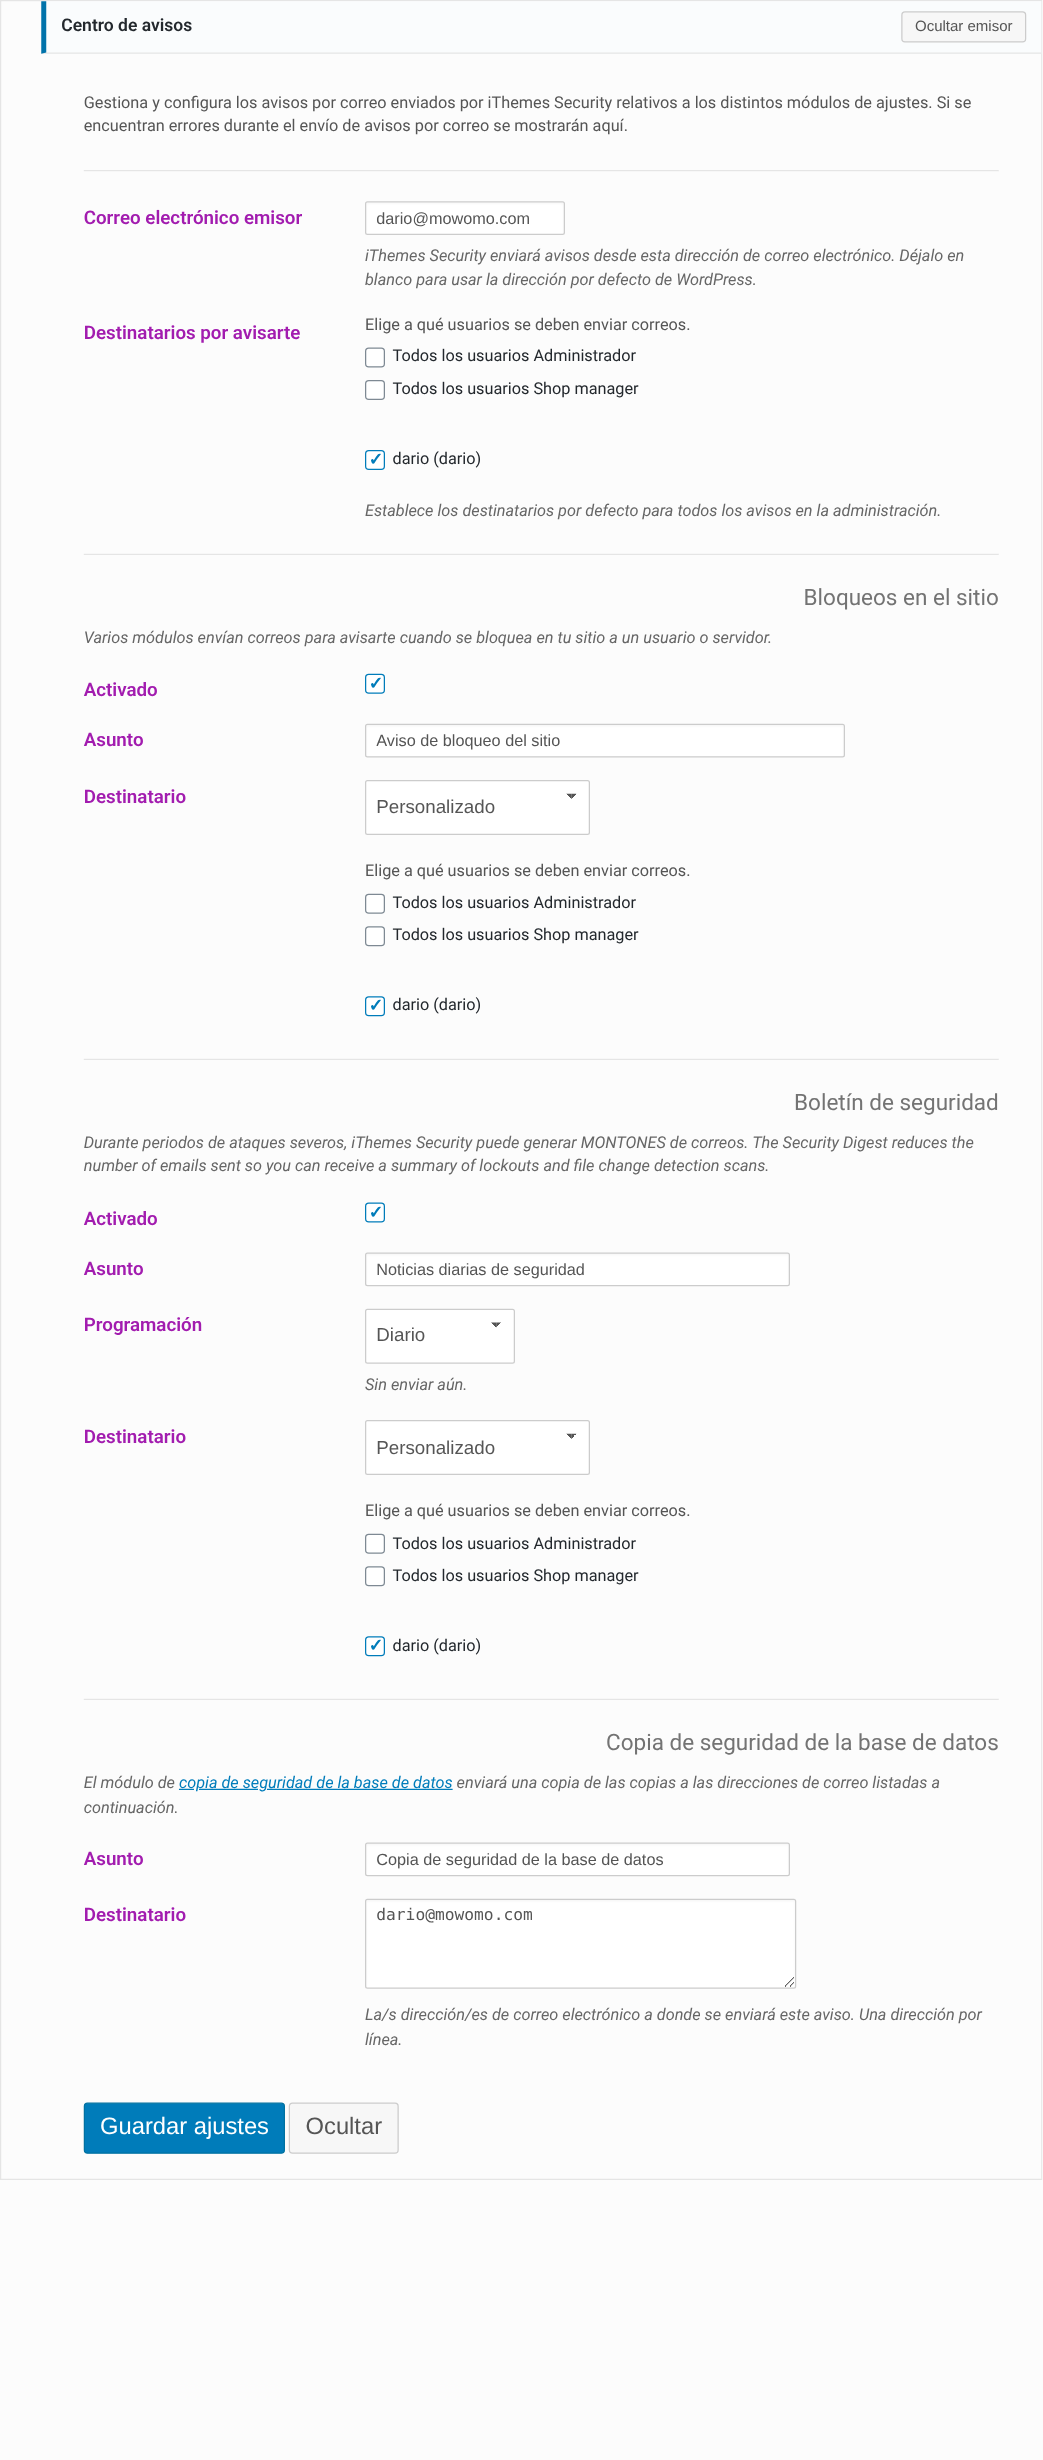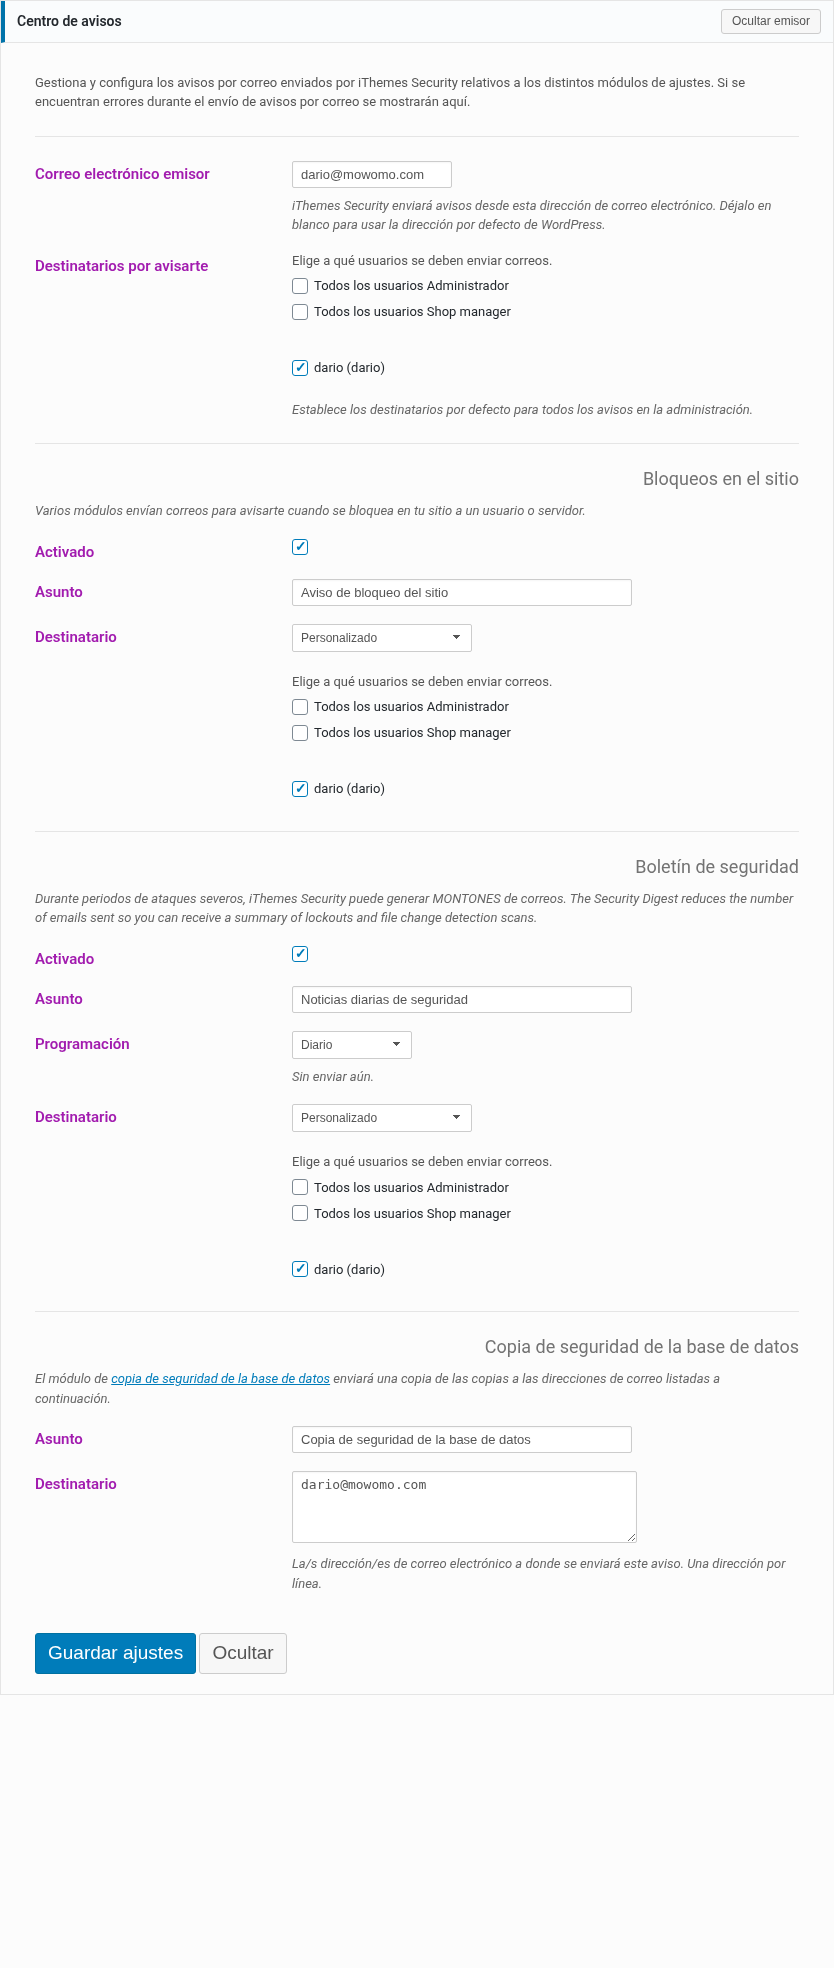--- a/index.html
+++ b/index.html
@@ -9,20 +9,21 @@
     font-size: 13px;
     color: #444;
     background: #fcfcfc;
     width: 834px;
   }
   .panel {
     background: #fcfcfc;
     border: 1px solid #e5e5e5;
     margin: 0;
     padding-bottom: 20px;
+    padding-left: 32px;
   }
   .panel-header {
     display: flex;
     align-items: center;
     justify-content: space-between;
     background: #fafcfd;
     border-bottom: 1px solid #e5e5e5;
     border-left: 4px solid #0073aa;
     padding: 8px 12px;
   }
@@ -77,21 +78,20 @@
     flex-shrink: 0;
     font-weight: 600;
     color: #a21caf;
     padding-top: 4px;
     font-size: 15px;
   }
   .field-body {
     flex: 1;
     font-size: 13px;
     color: #555;
-    margin-left: 32px;
   }
   .helper {
     font-style: italic;
     color: #666;
     margin-top: 8px;
     line-height: 1.5;
     font-size: 13px;
   }
   input[type=text], textarea {
     border: 1px solid #ccc;
@@ -99,29 +99,29 @@
     padding: 5px 8px;
     font-size: 13px;
     color: #555;
     background: #fff;
     box-shadow: inset 0 1px 2px rgba(0,0,0,0.04);
   }
   select {
     border: 1px solid #ccc;
     border-radius: 2px;
     padding: 4px 24px 4px 8px;
-    font-size: 12px;
+    font-size: 15px;
     color: #555;
     background: #fff;
     appearance: none;
     background-image: linear-gradient(45deg, transparent 50%, #555 50%), linear-gradient(135deg, #555 50%, transparent 50%);
     background-position: calc(100% - 14px) 10px, calc(100% - 10px) 10px;
     background-size: 4px 4px;
     background-repeat: no-repeat;
-    height: 28px;
+    height: 44px;
   }
   input[type=checkbox] {
     width: 16px;
     height: 16px;
     appearance: none;
     border: 1px solid #7e8993;
     border-radius: 3px;
     background: #fff;
     cursor: pointer;
     position: relative;
@@ -230,21 +230,21 @@
     <div class="field-row">
       <div class="field-label">Activado</div>
       <div class="field-body">
         <input type="checkbox" checked="" style="">
       </div>
     </div>
 
     <div class="field-row">
       <div class="field-label">Asunto</div>
       <div class="field-body">
-        <input type="text" style="width: 340px;" value="Aviso de bloqueo del sitio">
+        <input type="text" style="width: 384px;" value="Aviso de bloqueo del sitio">
       </div>
     </div>
 
     <div class="field-row">
       <div class="field-label">Destinatario</div>
       <div class="field-body">
         <select style="width:180px">
           <option>Personalizado</option>
         </select>
         <div style="margin-top:22px">Elige a qué usuarios se deben enviar correos.</div>

